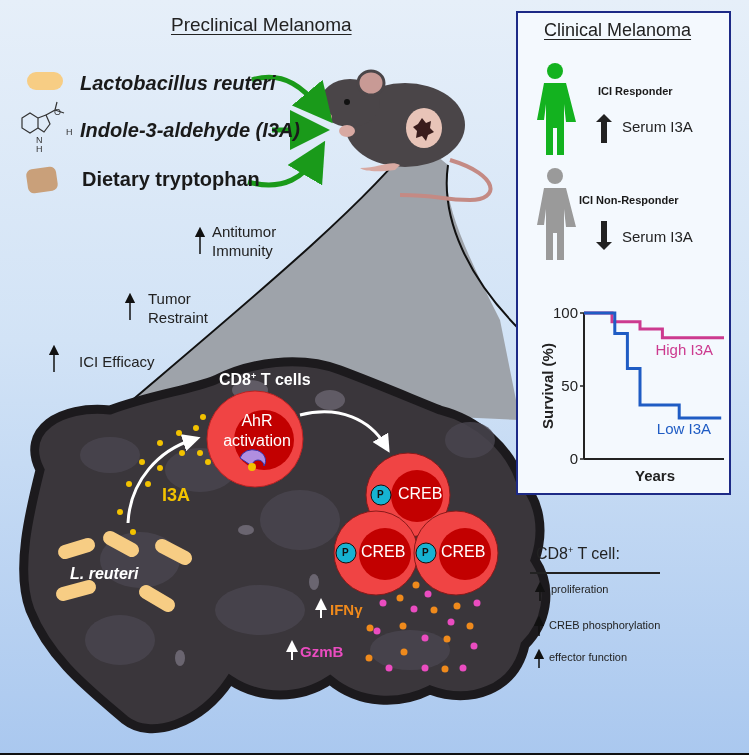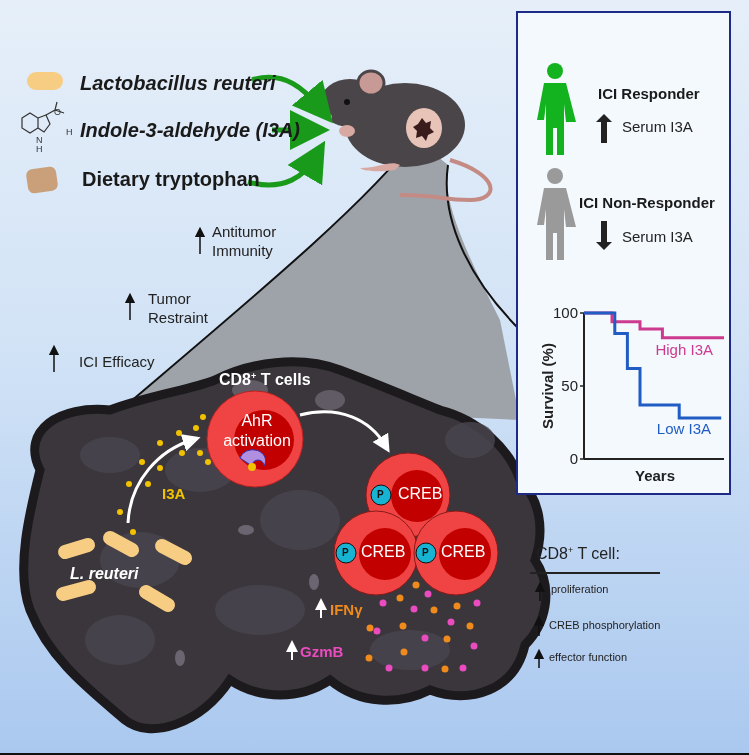--- a/index.html
+++ b/index.html
@@ -6,21 +6,21 @@
   body{width:749px;height:755px;overflow:hidden;font-family:"Liberation Sans",sans-serif;}
   #canvas{position:relative;width:749px;height:755px;background:linear-gradient(180deg,#e6eff9 0%,#d2e3f6 45%,#aac8ef 100%);overflow:hidden;}
   .abs{position:absolute;}
   svg.layer{position:absolute;left:0;top:0;}
   .title-pre{left:171px;top:14px;font-size:19px;color:#222;text-decoration:underline;text-underline-offset:3px;}
   .src{font-size:20px;font-weight:bold;color:#1a1a1a;white-space:nowrap;}
   .src.it{font-style:italic;}
   .eff{font-size:15px;color:#222;line-height:19px;}
   .clin-box{left:516px;top:11px;width:215px;height:484px;border:2px solid #1d2a86;background:#f4f9fe;box-sizing:border-box;}
   .clin-title{left:544px;top:20px;font-size:18px;color:#222;text-decoration:underline;text-underline-offset:3px;}
-  .resp{font-size:15px;font-weight:bold;color:#1a1a1a;white-space:nowrap;}
+  .resp{font-size:11px;font-weight:bold;color:#1a1a1a;white-space:nowrap;}
   .serum{font-size:15px;color:#222;white-space:nowrap;}
   .wtxt{color:#fff;}
   .cd8sum{left:536px;top:545px;font-size:16px;color:#222;text-align:right;}
   .sumline{left:530px;top:572px;width:130px;height:2px;background:#222;}
   .sumitem{font-size:11px;color:#222;white-space:nowrap;}
 </style>
 </head>
 <body>
 
 <div id="canvas">
@@ -175,20 +175,21 @@
     <path d="M130,320 L130,298" stroke="#111" stroke-width="1.5" marker-end="url(#ka)"></path>
     <path d="M54,372 L54,350" stroke="#111" stroke-width="1.5" marker-end="url(#ka)"></path>
 
     <path d="M540,601 L540,587" stroke="#111" stroke-width="1.5" marker-end="url(#ka)"></path>
     <path d="M539,636 L539,621" stroke="#111" stroke-width="1.5" marker-end="url(#ka)"></path>
     <path d="M539,668 L539,654" stroke="#111" stroke-width="1.5" marker-end="url(#ka)"></path>
 
     <line x1="0" y1="754" x2="749" y2="754" stroke="#111" stroke-width="2"></line>
   </svg>
 
+  <div class="abs title-pre">Preclinical Melanoma</div>
 
   <div class="abs src it" style="left:80px;top:72px;">Lactobacillus reuteri</div>
   <div class="abs src" style="left:80px;top:119px;font-style:italic;">Indole-3-aldehyde (I3A)</div>
   <div class="abs src" style="left:82px;top:168px;">Dietary tryptophan</div>
   <div class="abs" style="left:54px;top:107px;font-size:9px;color:#333;">O</div>
   <div class="abs" style="left:66px;top:127px;font-size:9px;color:#333;">H</div>
   <div class="abs" style="left:36px;top:135px;font-size:9px;color:#333;">N</div>
   <div class="abs" style="left:36px;top:144px;font-size:9px;color:#333;">H</div>
 
   <div class="abs eff" style="left:212px;top:222px;">
@@ -201,34 +202,35 @@
   </div>
   <div class="abs eff" style="left:79px;top:352px;">ICI Efficacy</div>
 
   <div class="abs wtxt" style="left:219px;top:371px;font-size:16px;font-weight:bold;white-space:nowrap;">
     <span>CD8</span><sup style="font-size:9px;">+</sup><span> T cells</span>
   </div>
   <div class="abs wtxt" style="left:209px;top:411px;width:96px;text-align:center;font-size:16px;line-height:20px;">
     <div>AhR</div>
     <div>activation</div>
   </div>
-  <div class="abs" style="left:162px;top:485px;font-size:15px;font-weight:bold;color:#f2c200;">I3A</div>
+  <div class="abs" style="left:162px;top:485px;font-size:18px;font-weight:bold;color:#f2c200;">I3A</div>
   <div class="abs wtxt" style="left:70px;top:565px;font-size:16px;font-weight:bold;font-style:italic;">L. reuteri</div>
 
   <div class="abs wtxt" style="left:398px;top:485px;font-size:16px;">CREB</div>
   <div class="abs wtxt" style="left:361px;top:543px;font-size:16px;">CREB</div>
   <div class="abs wtxt" style="left:441px;top:543px;font-size:16px;">CREB</div>
   <div class="abs" style="left:377px;top:489px;font-size:10px;font-weight:bold;color:#111;">P</div>
   <div class="abs" style="left:342px;top:547px;font-size:10px;font-weight:bold;color:#111;">P</div>
   <div class="abs" style="left:422px;top:547px;font-size:10px;font-weight:bold;color:#111;">P</div>
 
   <div class="abs" style="left:330px;top:601px;font-size:15px;font-weight:bold;color:#ef8a1c;">IFNγ</div>
   <div class="abs" style="left:300px;top:643px;font-size:15px;font-weight:bold;color:#ea4cc0;">GzmB</div>
 
   <div class="abs clin-box"></div>
+  <div class="abs clin-title">Clinical Melanoma</div>
 
   <svg class="layer" width="749" height="755" style="pointer-events:none;">
 
     <g fill="#13b21f">
       <circle cx="555" cy="71" r="8"></circle>
       <path d="M544,83 L566,83 L576,122 L566,122 L564,104 L564,155 L557,155 L557,128 L553,128 L553,155 L546,155 L546,104 L544,120 L537,120 Z"></path>
     </g>
     <g fill="#9a9a9a">
       <circle cx="555" cy="176" r="8"></circle>
       <path d="M544,188 L566,188 L576,227 L566,227 L564,209 L564,260 L557,260 L557,233 L553,233 L553,260 L546,260 L546,209 L544,225 L537,225 Z"></path>

